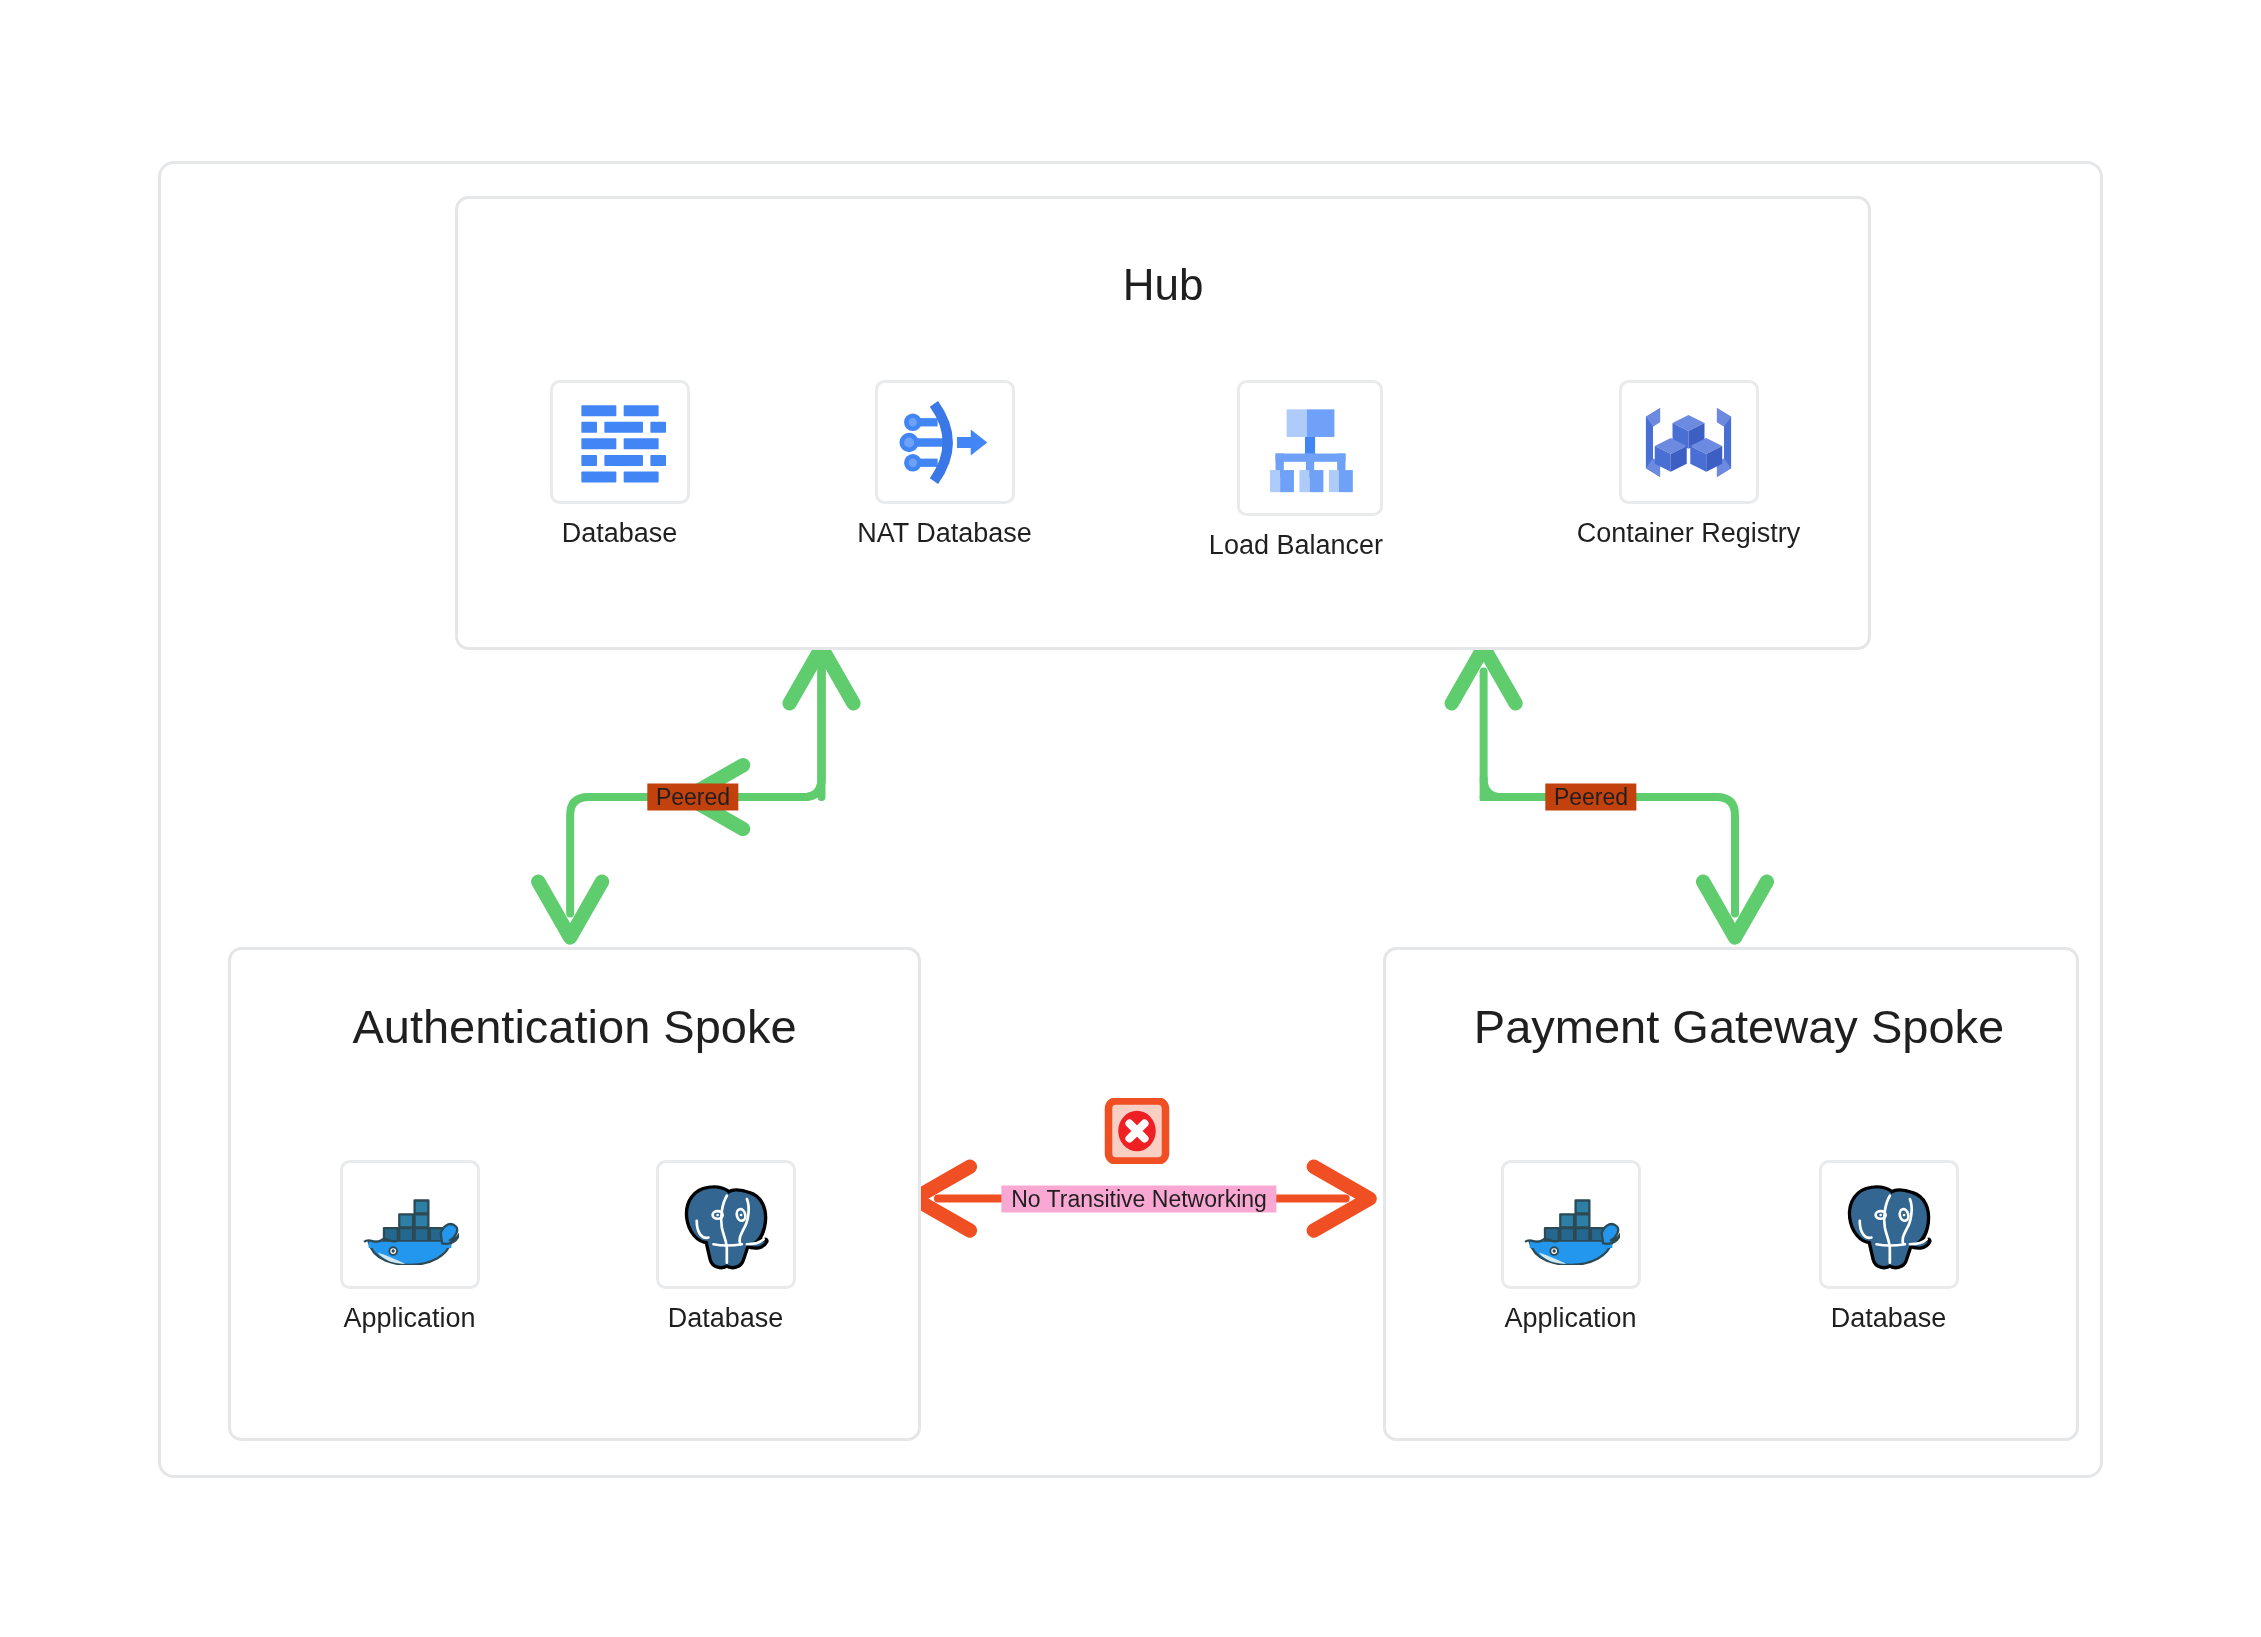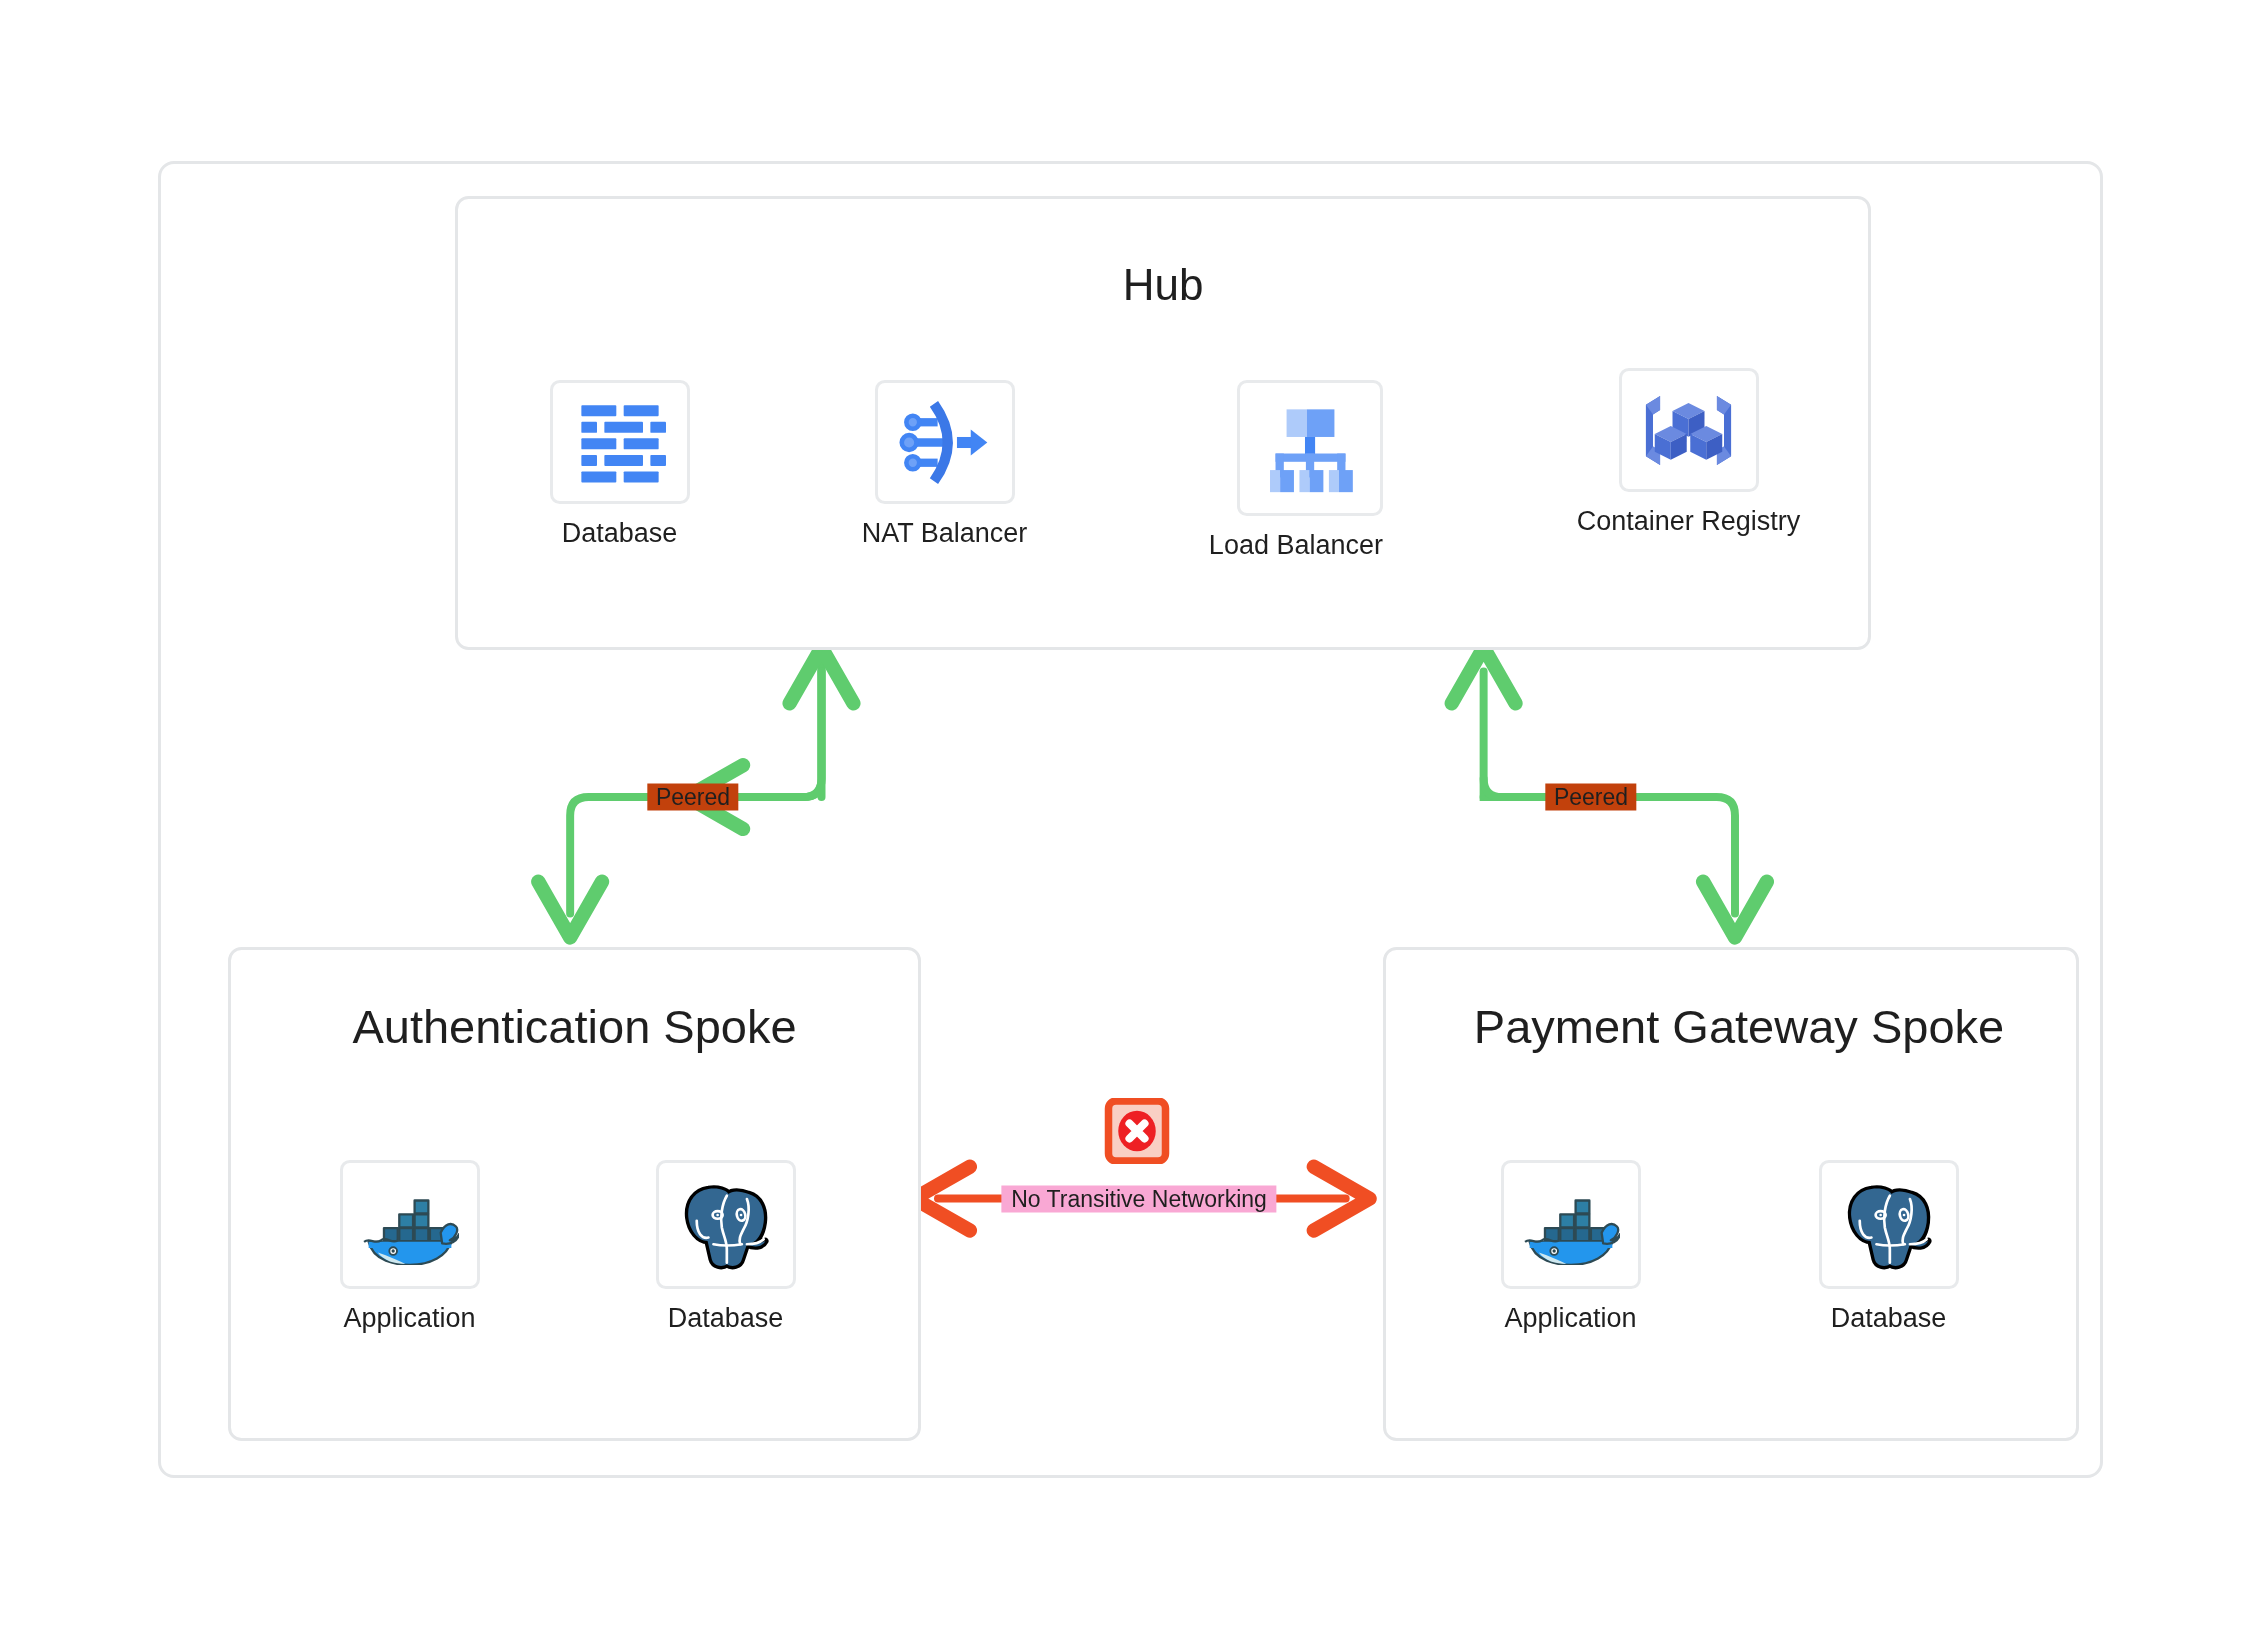--- a/index.html
+++ b/index.html
@@ -219,21 +219,21 @@
           <circle cx="11" cy="48" r="8"></circle>
           <circle cx="15" cy="70" r="7"></circle>
         </g>
         <path d="M38 6 Q 68 48 38 90" fill="none" stroke="#3b78e7" stroke-width="11" stroke-linecap="butt"></path>
         <g fill="#4285f4">
           <rect x="63" y="42" width="20" height="12"></rect>
           <polygon points="78,34 96,48 78,62"></polygon>
         </g>
       </svg>
     </div>
-    <div class="node-label">NAT Balancer</div>
+    <div class="node-label">NAT Database</div>
   </div>
 
   <div class="node" style="left:1217px; top:380px; width:166px;align-items:flex-end;">
     <div class="icon-tile" style="width:146px; height:136px;">
       <svg width="97" height="92" viewBox="0 0 104 100">
 
         <rect x="26" y="8" width="22" height="30" fill="#aecbfa"></rect>
         <rect x="48" y="8" width="30" height="30" fill="#6ea1f7"></rect>
 
         <rect x="46" y="38" width="11" height="20" fill="#4285f4"></rect>
@@ -248,21 +248,21 @@
         <rect x="19" y="74" width="15" height="24" fill="#6ea1f7"></rect>
         <rect x="40" y="74" width="11" height="24" fill="#aecbfa"></rect>
         <rect x="51" y="74" width="15" height="24" fill="#6ea1f7"></rect>
         <rect x="72" y="74" width="11" height="24" fill="#aecbfa"></rect>
         <rect x="83" y="74" width="15" height="24" fill="#6ea1f7"></rect>
       </svg>
     </div>
     <div class="node-label">Load Balancer</div>
   </div>
 
-  <div class="node" style="left:1609px; top:368px; width:159px;">
+  <div class="node" style="left:1609px; top:380px; width:159px;">
     <div class="icon-tile" style="width:140px; height:124px;">
       <svg width="93" height="87" viewBox="0 0 104 98">
 
         <polygon points="4,20 20,10 20,26 12,31 12,67 20,72 20,88 4,78" fill="#4a6fd4"></polygon>
         <polygon points="4,20 20,10 20,26 12,31" fill="#6b8ae0"></polygon>
         <polygon points="12,67 20,72 20,88 4,78" fill="#6b8ae0"></polygon>
 
         <polygon points="100,20 84,10 84,26 92,31 92,67 84,72 84,88 100,78" fill="#4a6fd4"></polygon>
         <polygon points="100,20 84,10 84,26 92,31" fill="#6b8ae0"></polygon>
         <polygon points="92,67 84,72 84,88 100,78" fill="#6b8ae0"></polygon>

